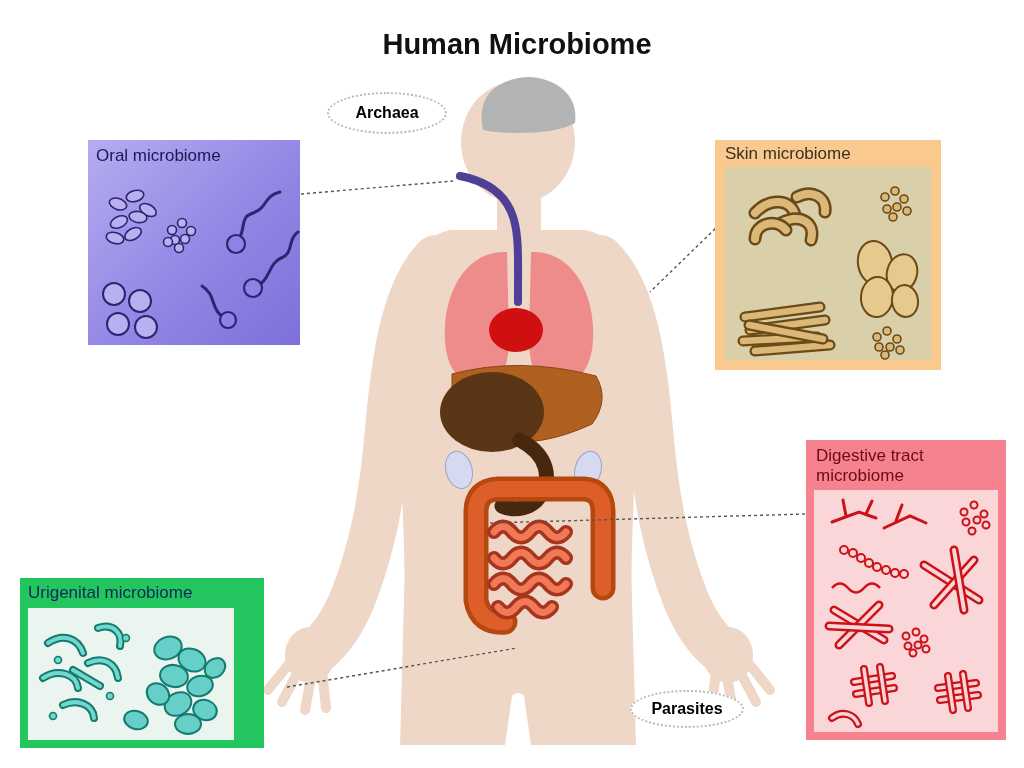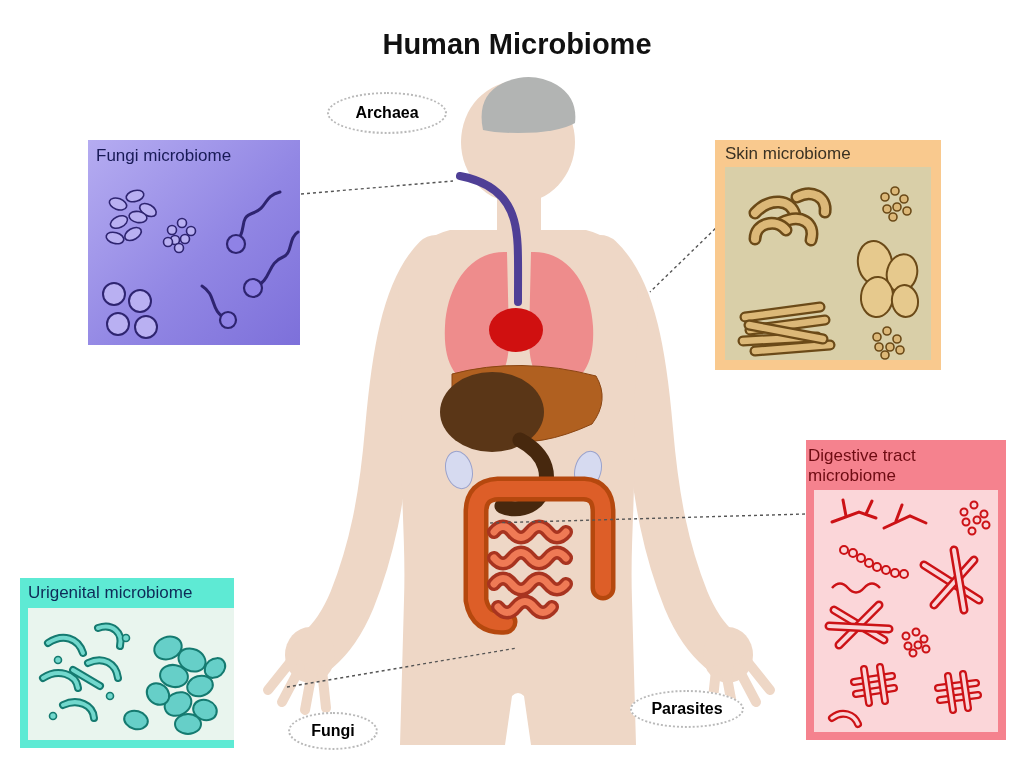--- a/index.html
+++ b/index.html
@@ -31,30 +31,30 @@
     background:linear-gradient(135deg,#b5acf1 0%,#9287e4 55%,#7d70da 100%);
   }
   #panel-oral .panel-title{color:#181a56;padding:6px 8px 2px 8px;}
   #panel-skin{
     left:715px;top:140px;width:226px;height:230px;background:#f9c98e;
     padding:27px 10px 10px 10px;
   }
   #panel-skin .panel-title{position:absolute;left:10px;top:4px;color:#3a3123;}
   #panel-skin .panel-inner{width:206px;height:193px;background:#d9cfa8;}
   #panel-urigenital{
-    left:20px;top:578px;width:214px;height:170px;background:#5eead4;
+    left:20px;top:578px;width:244px;height:170px;background:#22c55e;
     padding:30px 8px 8px 8px;
   }
   #panel-urigenital .panel-title{position:absolute;left:8px;top:5px;color:#0e2a57;}
   #panel-urigenital .panel-inner{width:206px;height:132px;background:#e9f5ee;}
   #panel-digestive{
     left:806px;top:440px;width:200px;height:300px;background:#f5828e;
     padding:50px 8px 8px 8px;
   }
-  #panel-digestive .panel-title{position:absolute;left:2px;top:6px;color:#6e0b12;width:175px;}
+  #panel-digestive .panel-title{position:absolute;left:10px;top:6px;color:#6e0b12;width:175px;}
   #panel-digestive .panel-inner{width:184px;height:242px;background:#fbd6d9;}
   .panel-inner{position:relative;}
   .panel-inner svg{display:block;}
 </style>
 </head>
 <body>
 
 <div class="stage">
 
   <h1 class="diagram-title">Human Microbiome</h1>
@@ -129,21 +129,21 @@
   <svg class="layer" width="1024" height="768" viewBox="0 0 1024 768" aria-hidden="true" style="z-index:4;">
     <g stroke="#555" stroke-width="1.4" stroke-dasharray="3,3">
       <line x1="301" y1="194" x2="453" y2="181"></line>
       <line x1="754" y1="191" x2="650" y2="292"></line>
       <line x1="805" y1="514" x2="490" y2="523"></line>
       <line x1="287" y1="687" x2="517" y2="648"></line>
     </g>
   </svg>
 
   <div class="panel" id="panel-oral">
-    <div class="panel-title">Fungi microbiome</div>
+    <div class="panel-title">Oral microbiome</div>
     <svg width="212" height="176" viewBox="0 0 212 176">
 
       <g fill="#b9b0f2" stroke="#2e2470" stroke-width="1.6">
         <ellipse cx="30" cy="36" rx="9" ry="5.5" transform="rotate(20 30 36)"></ellipse>
         <ellipse cx="47" cy="28" rx="9" ry="5.5" transform="rotate(-15 47 28)"></ellipse>
         <ellipse cx="60" cy="42" rx="9" ry="5.5" transform="rotate(30 60 42)"></ellipse>
         <ellipse cx="31" cy="54" rx="9" ry="5.5" transform="rotate(-25 31 54)"></ellipse>
         <ellipse cx="50" cy="49" rx="9" ry="5.5" transform="rotate(10 50 49)"></ellipse>
         <ellipse cx="27" cy="70" rx="9" ry="5.5" transform="rotate(15 27 70)"></ellipse>
         <ellipse cx="45" cy="66" rx="9" ry="5.5" transform="rotate(-30 45 66)"></ellipse>
@@ -363,16 +363,15 @@
 
         <g fill="none" stroke-linecap="round">
           <path d="M 18,228 C 28,220 40,224 44,234" stroke="#cc1216" stroke-width="8"></path>
           <path d="M 18,228 C 28,220 40,224 44,234" stroke="#fbd6d9" stroke-width="3.5"></path>
         </g>
       </svg>
     </div>
   </div>
 
   <div class="oval" id="oval-archaea">Archaea</div>
-  <div class="oval" id="oval-fungi">Fungi</div>
   <div class="oval" id="oval-parasites">Parasites</div>
 
 </div>
 
 </body></html>

